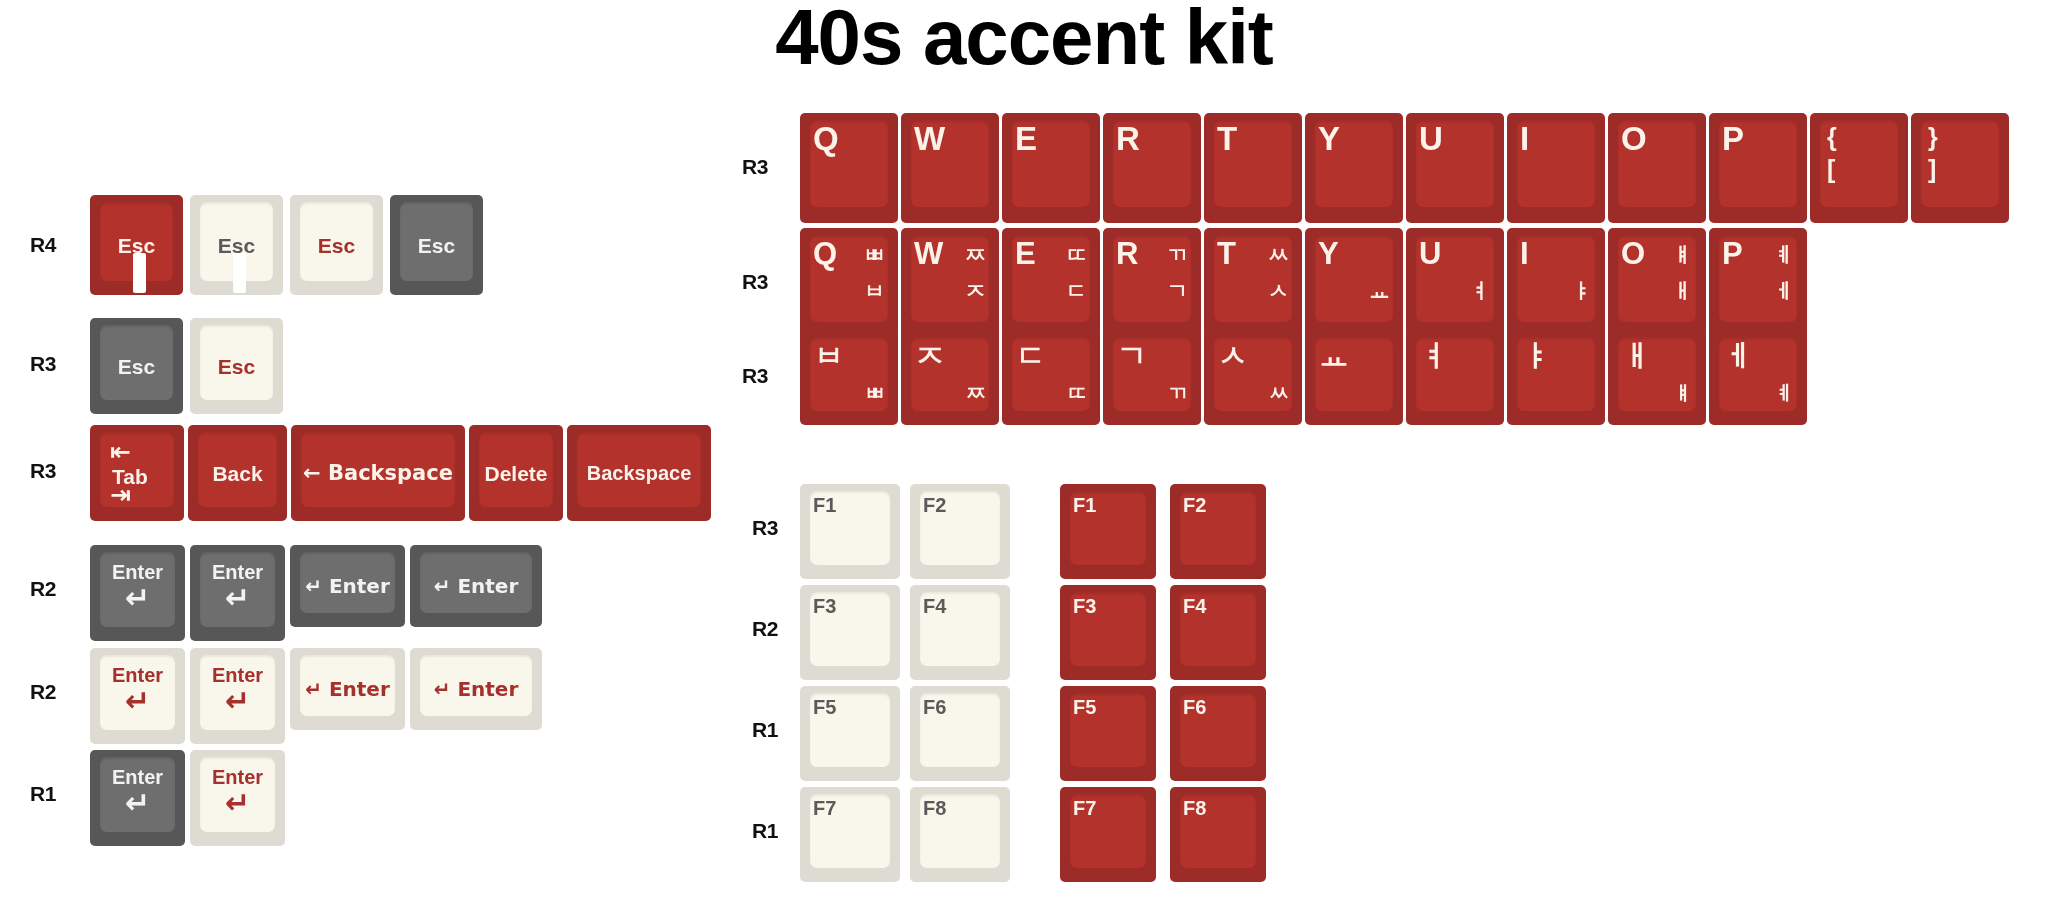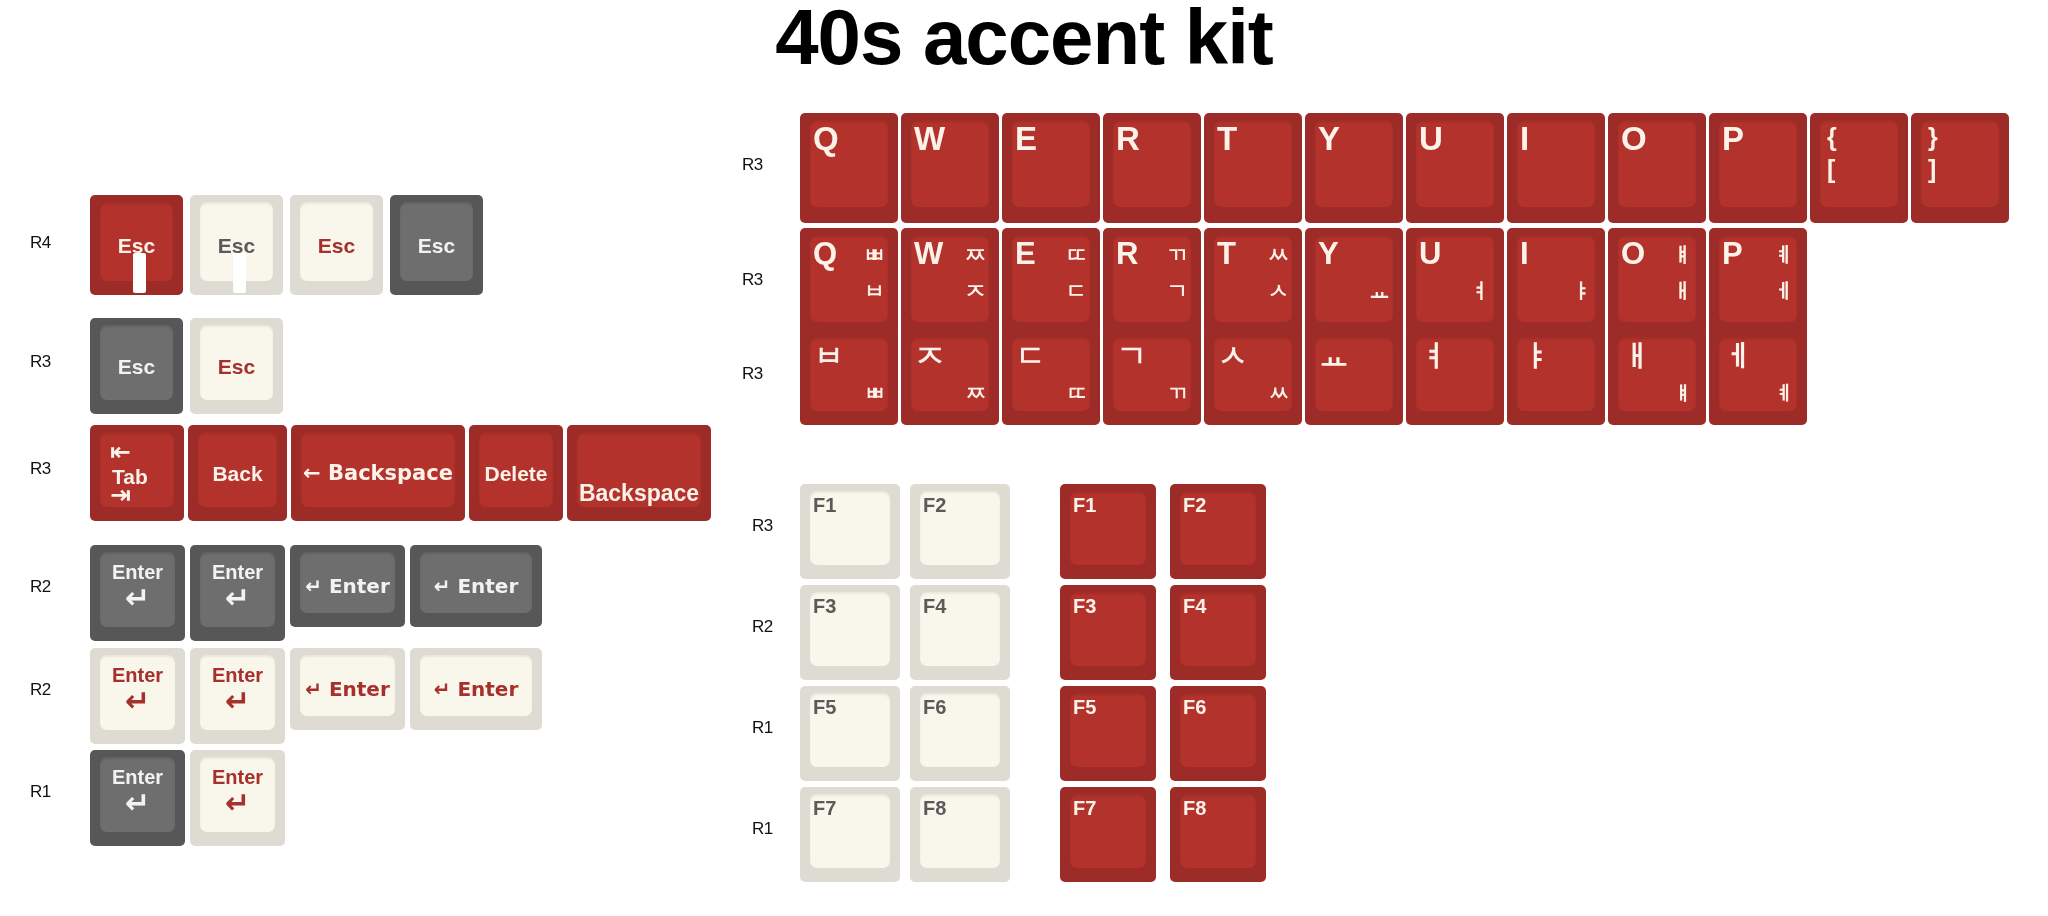--- a/index.html
+++ b/index.html
@@ -67,22 +67,22 @@
   .bar {
     position: absolute;
     width: 13px;
     border-radius: 2px;
   }
   .bar-white { background: #ffffff; }
 
   
   .rowlabel {
     position: absolute;
-    font-size: 17px;
-    font-weight: normal;
+    font-size: 21px;
+    font-weight: bold;
     color: #111111;
     letter-spacing: -.5px;
     font-family: "Liberation Sans", sans-serif;
   }
 
   
   .pos-c      { left: 0; right: 0; top: 50%; transform: translateY(-50%); text-align: center; }
   .pos-tl     { left: 13px; top: 11px; }
   .pos-tl-big { left: 13px; top: 9px; }
 
@@ -158,21 +158,21 @@
       </div>
       <div class="key k-red" style="left: 469px; top: 425px; width: 94px; height: 96px;">
         <div class="top" style="inset: 7px 10px 14px;"></div>
         <div class="legend">
           <span class="lg pos-c" style="font-size: 21px;">Delete</span>
         </div>
       </div>
       <div class="key k-red" style="left: 567px; top: 425px; width: 144px; height: 96px;">
         <div class="top" style="inset: 7px 10px 14px;"></div>
         <div class="legend">
-          <span class="lg pos-c" style="font-size: 23px; margin-top: 20px;">Backspace</span>
+          <span class="lg pos-c" style="font-size: 20px;">Backspace</span>
         </div>
       </div>
       <div class="rowlabel" style="left: 30px; top: 459px;">R3</div>
       <div class="key k-gray" style="left: 90px; top: 545px; width: 95px; height: 96px;">
         <div class="top" style="inset: 7px 10px 14px;"></div>
         <div class="legend">
           <span class="lg " style="left: 0px; right: 0px; top: 17px; text-align: center; font-size: 20px;">Enter</span>
           <span class="lg  arrow-glyph" style="left: 0px; right: 0px; top: 38px; text-align: center; font-size: 30px;">↵</span>
         </div>
       </div>

